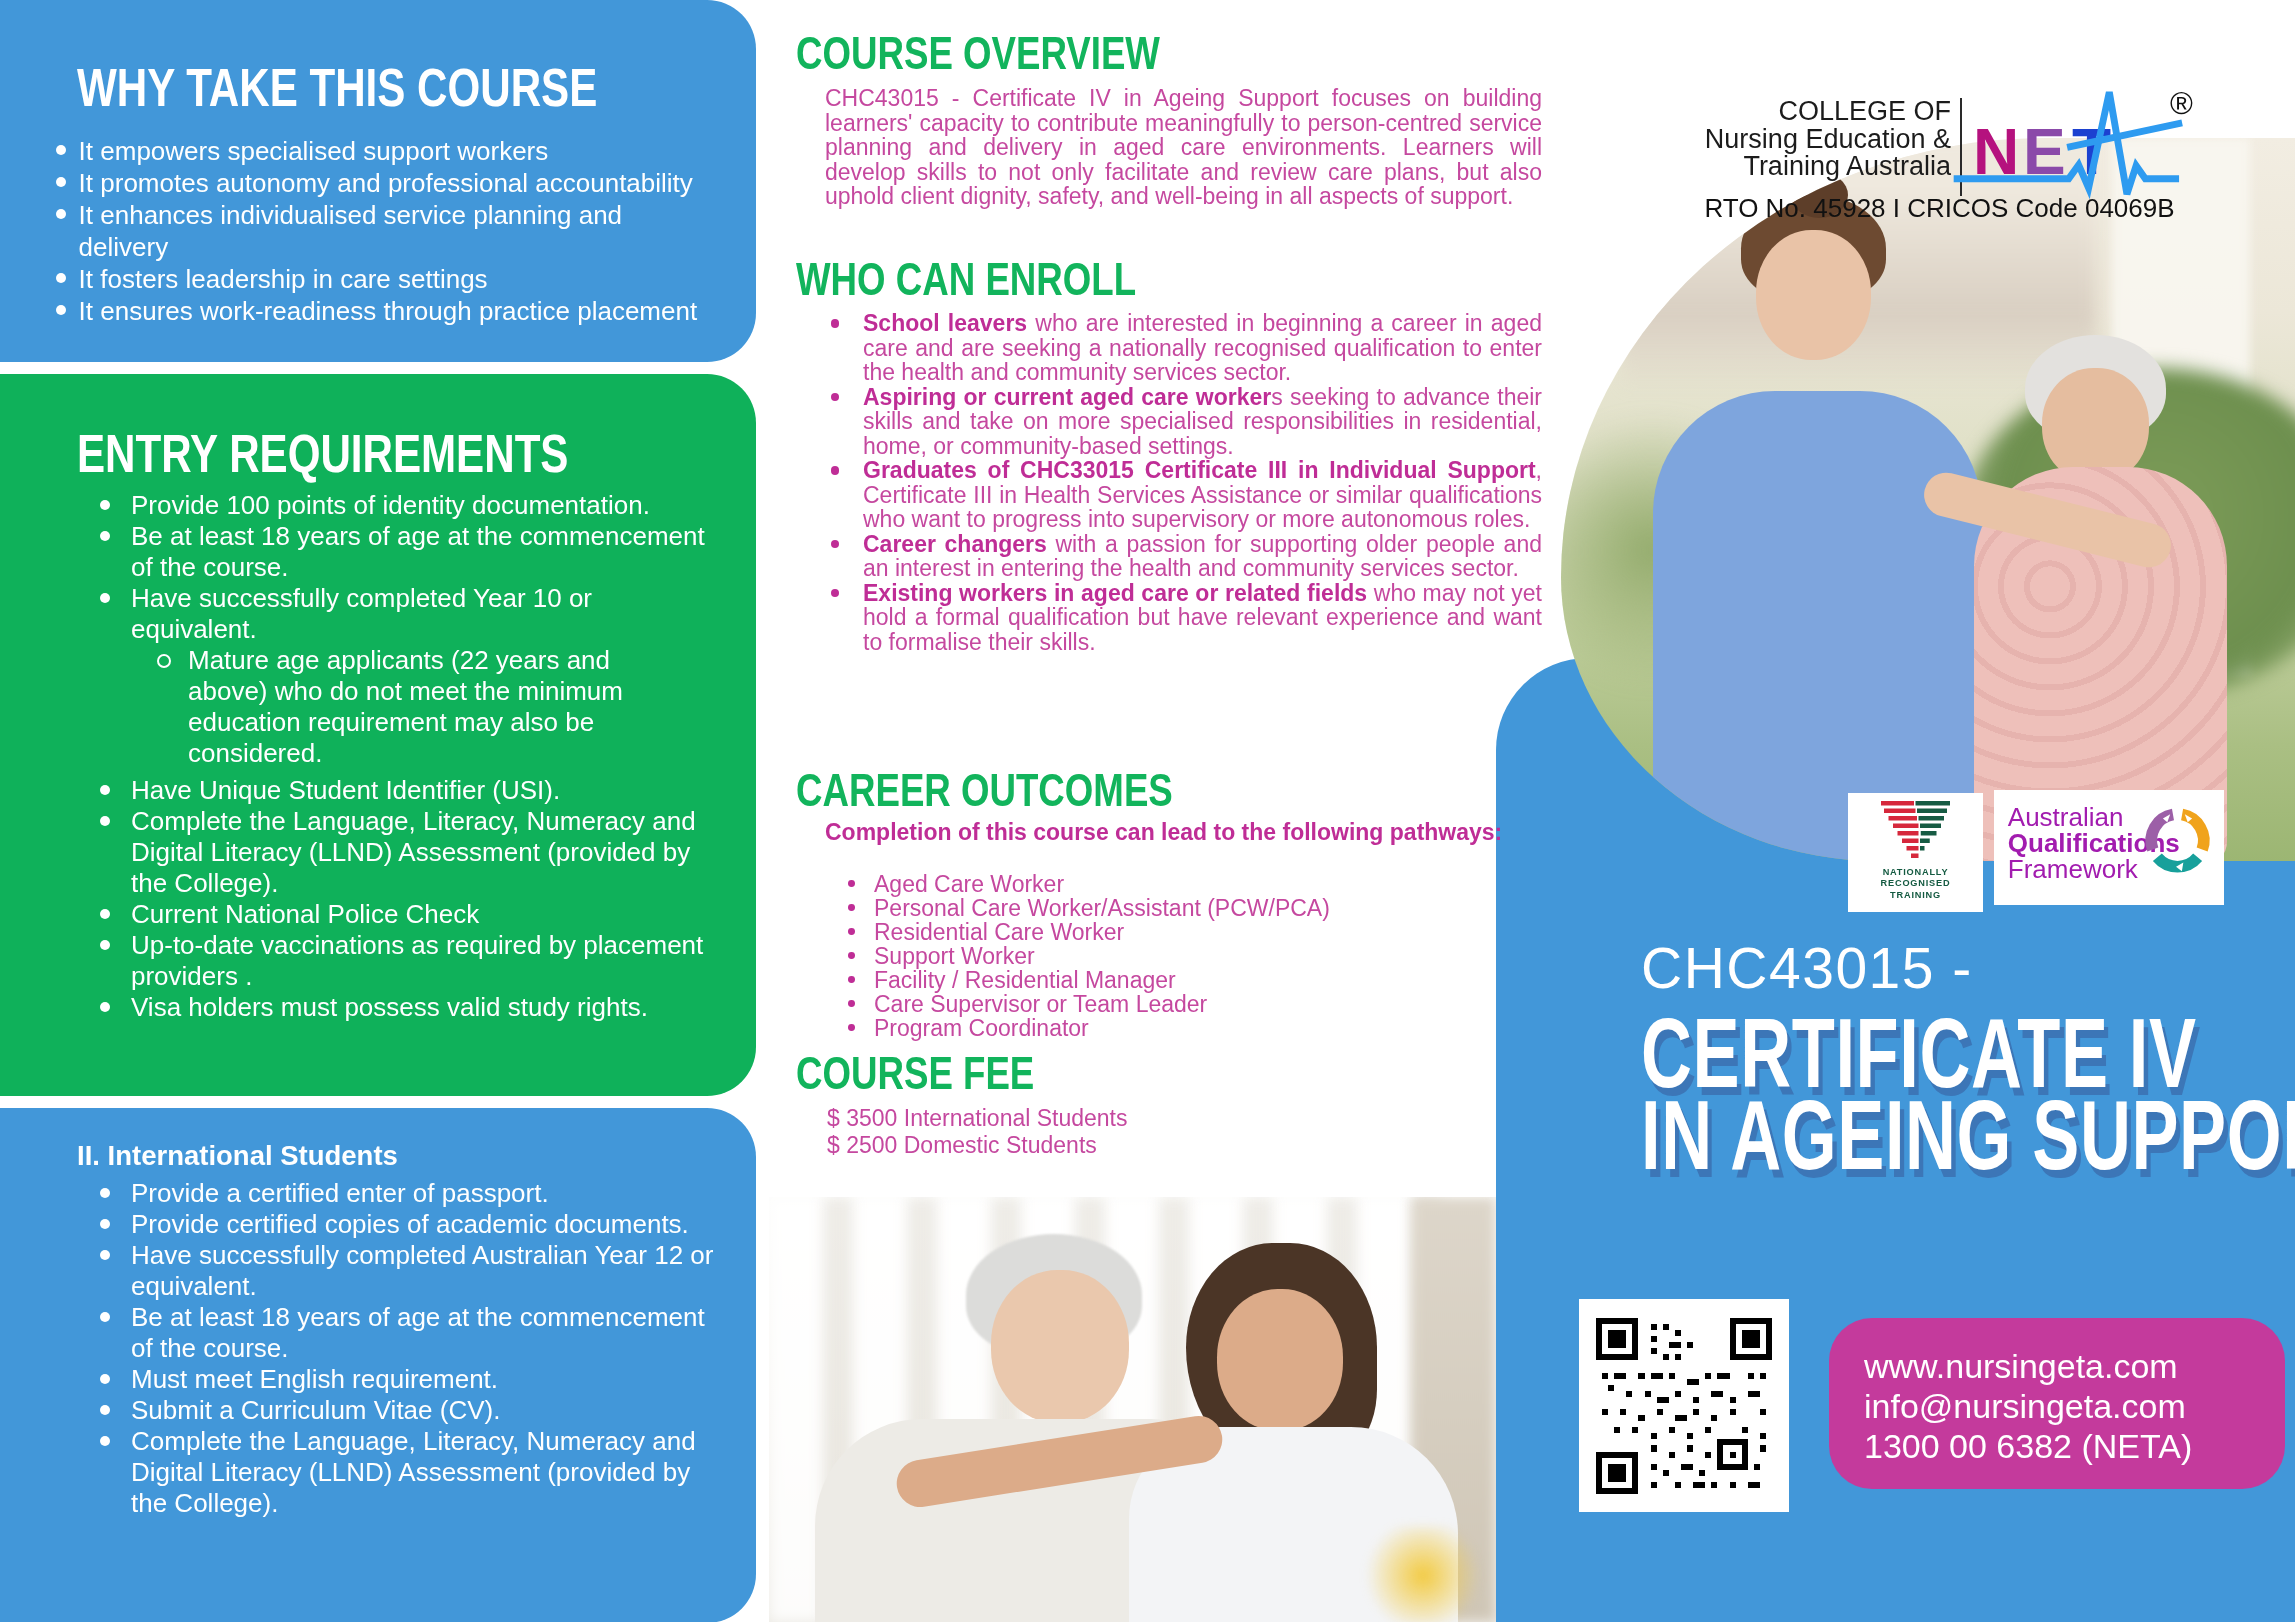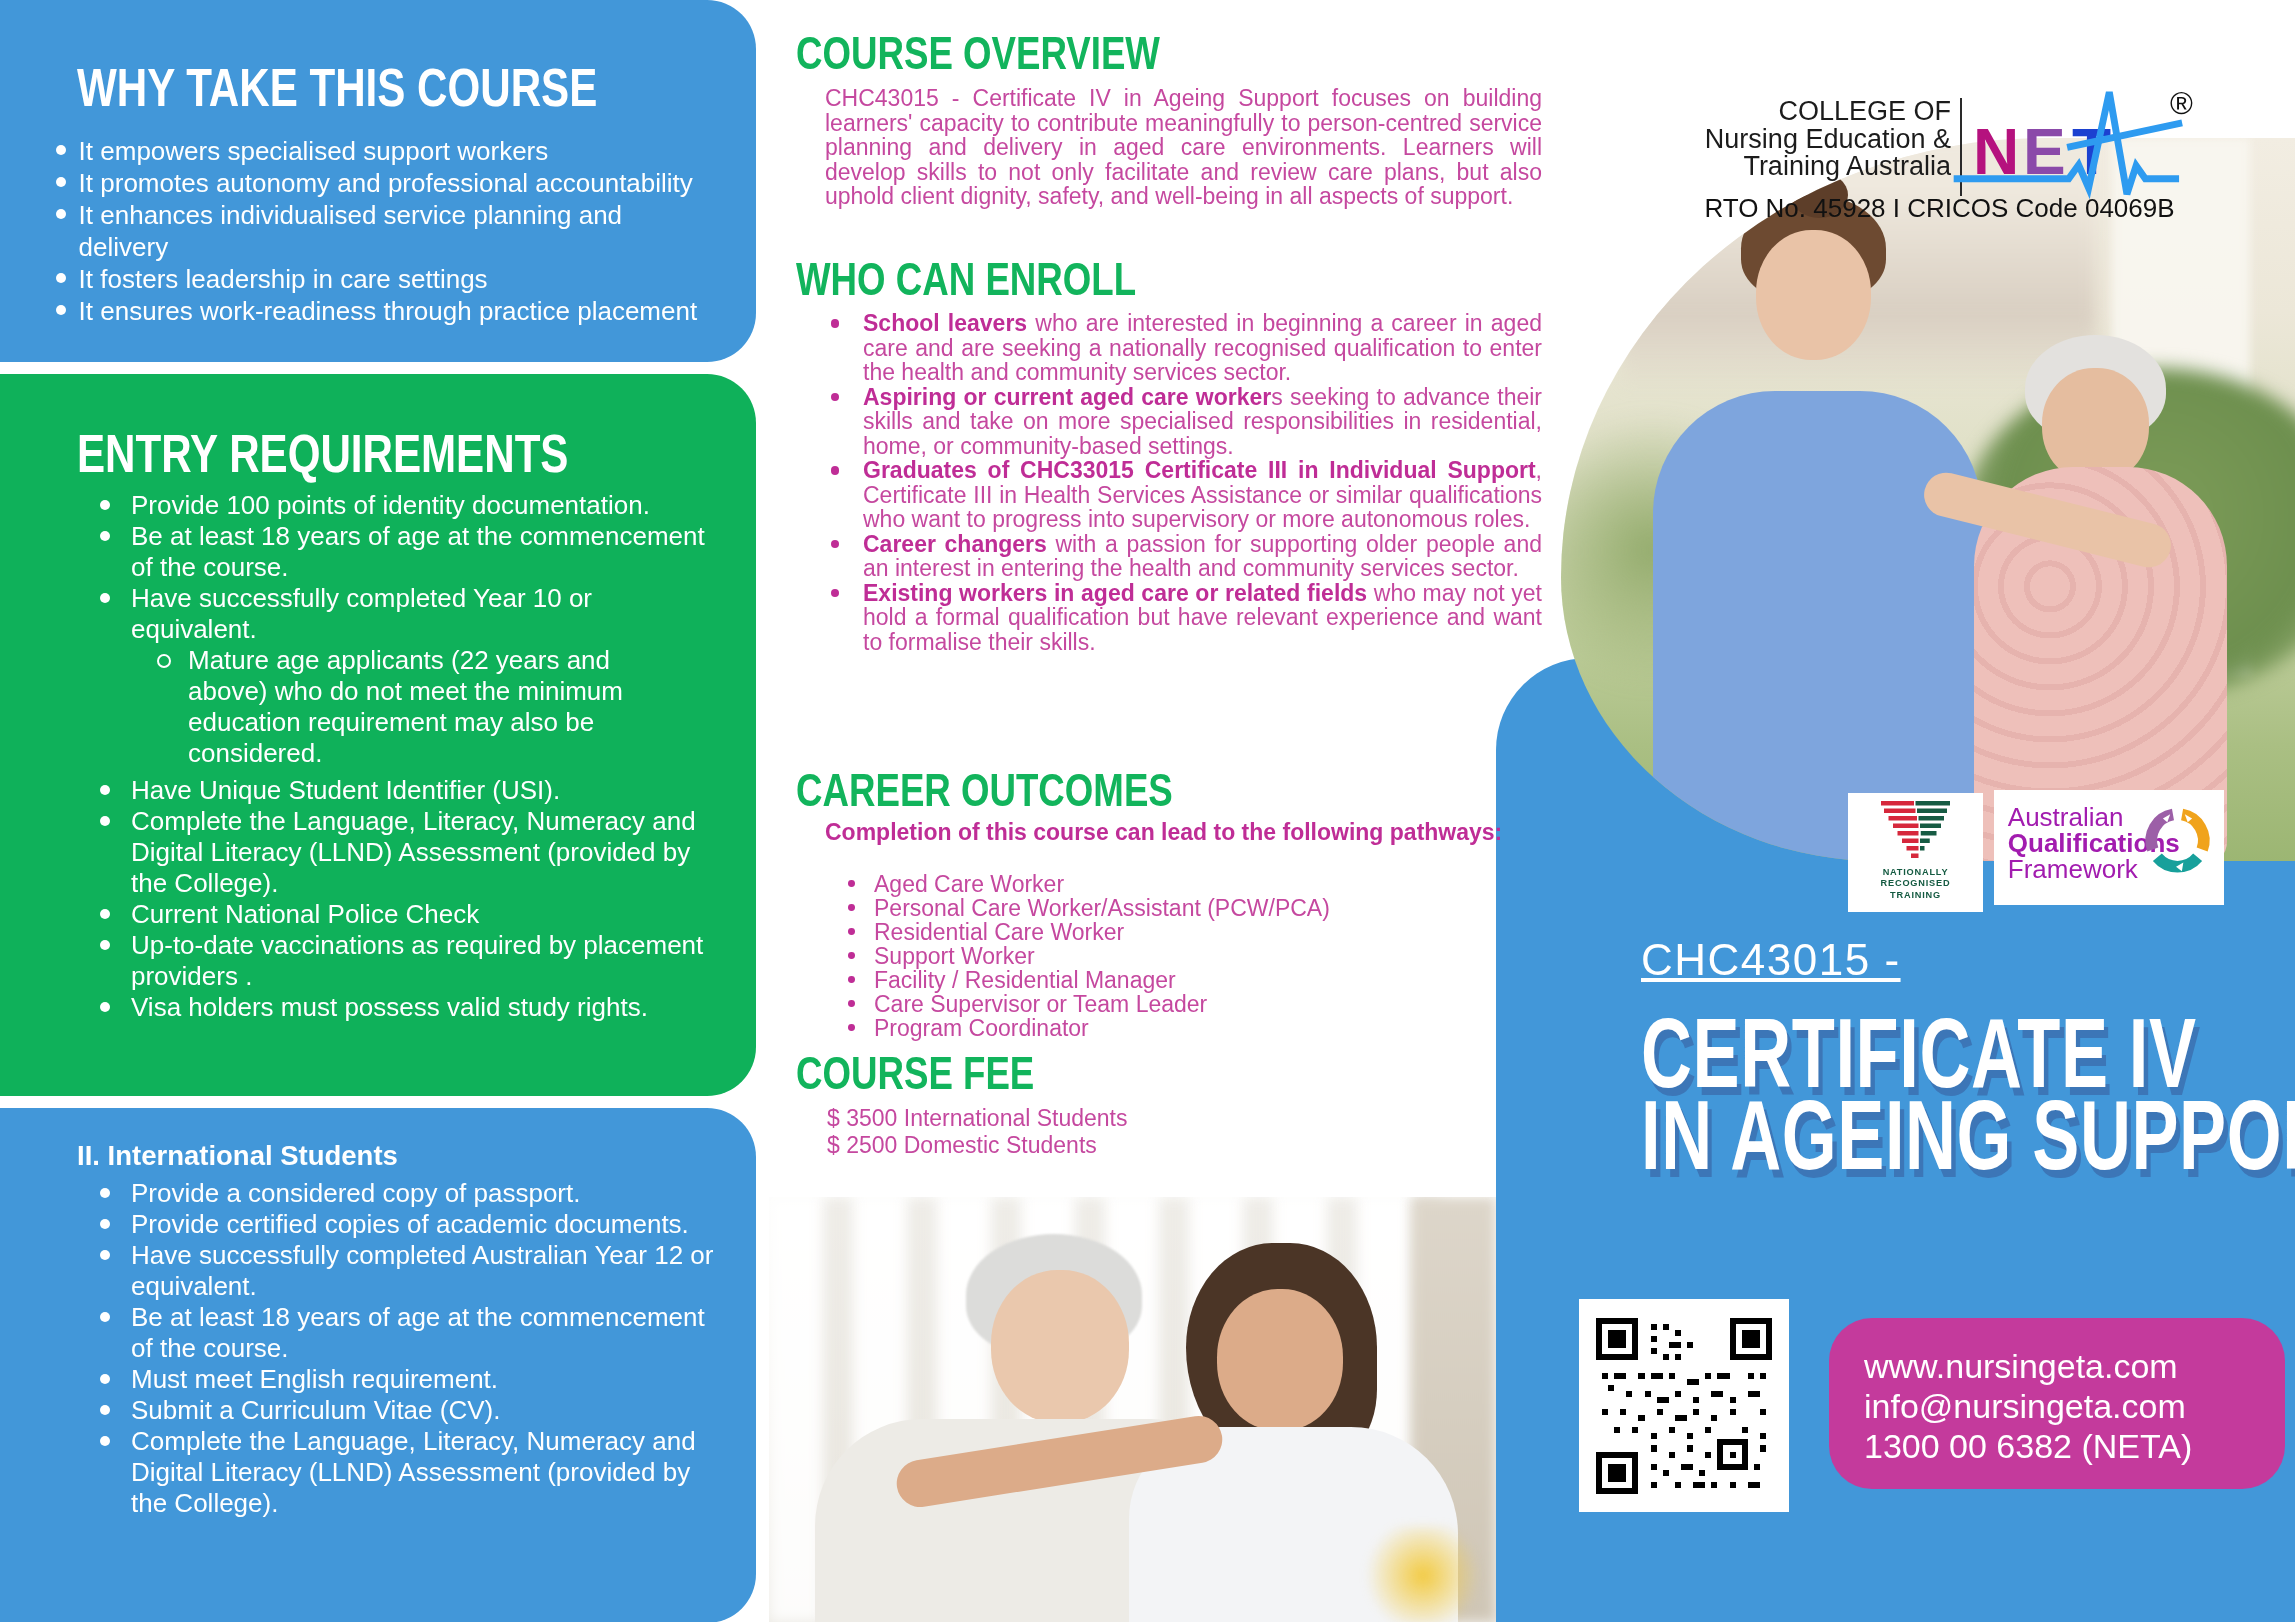--- a/index.html
+++ b/index.html
@@ -100,21 +100,21 @@
   #rto-line{position:absolute;left:1691px;top:193px;width:497px;text-align:center;font-size:26px;font-weight:500;color:#111;}
 
   .badge{position:absolute;background:#fff;}
   #badge-nrt{left:1848px;top:793px;width:135px;height:119px;padding-top:7.7px;text-align:center;}
   #badge-nrt .nrt-text{font-size:9.2px;line-height:11.5px;font-weight:700;letter-spacing:0.8px;color:#145a41;margin-top:3.1px;}
   #badge-aqf{left:1994px;top:790px;width:230px;height:115px;padding:13.8px 0 0 13.8px;}
   .aqf-line{font-size:26px;line-height:26px;color:#a21caf;}
   .aqf-line.bold{font-weight:700;}
   #aqf-mark{position:absolute;left:147px;top:13.8px;width:73px;height:73px;}
 
-  #course-code{position:absolute;left:1641px;top:935px;font-size:44px;font-weight:400;color:#fff;letter-spacing:1.5px;text-decoration:underline;}
+  #course-code{position:absolute;left:1641px;top:935px;font-size:57px;font-weight:400;color:#fff;letter-spacing:1.5px;}
   .big-title{position:absolute;left:1641px;color:#fff;font-size:98px;line-height:83px;}
   .big-title .cond{transform:scaleX(.72);text-shadow:6.1px 7.7px 0 rgba(53,85,150,.5);letter-spacing:0.8px;}
   #title-1{top:1012px;}
   #title-2{top:1094px;}
 
   #qr-box{position:absolute;left:1579px;top:1299px;width:210px;height:213px;background:#fff;display:flex;align-items:center;justify-content:center;}
   #contact-box{position:absolute;left:1829px;top:1318px;width:456px;height:171px;background:var(--pinkBox);border-radius:43px;padding:27.5px 0 0 35px;}
   .contact-line{color:#fff;font-size:34px;line-height:40px;font-weight:400;}
 </style>
 </head>
@@ -165,21 +165,21 @@
       <li><span>Complete the Language, Literacy, Numeracy and Digital Literacy (LLND) Assessment (provided by the College).</span></li>
       <li><span>Current National Police Check</span></li>
       <li><span>Up-to-date vaccinations as required by placement providers .</span></li>
       <li><span>Visa holders must possess valid study rights.</span></li>
     </ul>
   </section>
 
   <section class="lbox blue" id="box-intl">
     <div class="lsub">II. International Students</div>
     <ul class="lul entry-ul">
-      <li><span>Provide a considered copy of passport.</span></li>
+      <li><span>Provide a certified enter of passport.</span></li>
       <li><span>Provide certified copies of academic documents.</span></li>
       <li><span>Have successfully completed Australian Year 12 or equivalent.</span></li>
       <li><span>Be at least 18 years of age at the commencement of the course.</span></li>
       <li><span>Must meet English requirement.</span></li>
       <li><span>Submit a Curriculum Vitae (CV).</span></li>
       <li><span>Complete the Language, Literacy, Numeracy and Digital Literacy (LLND) Assessment (provided by the College).</span></li>
     </ul>
   </section>
 
   <div class="mid">

